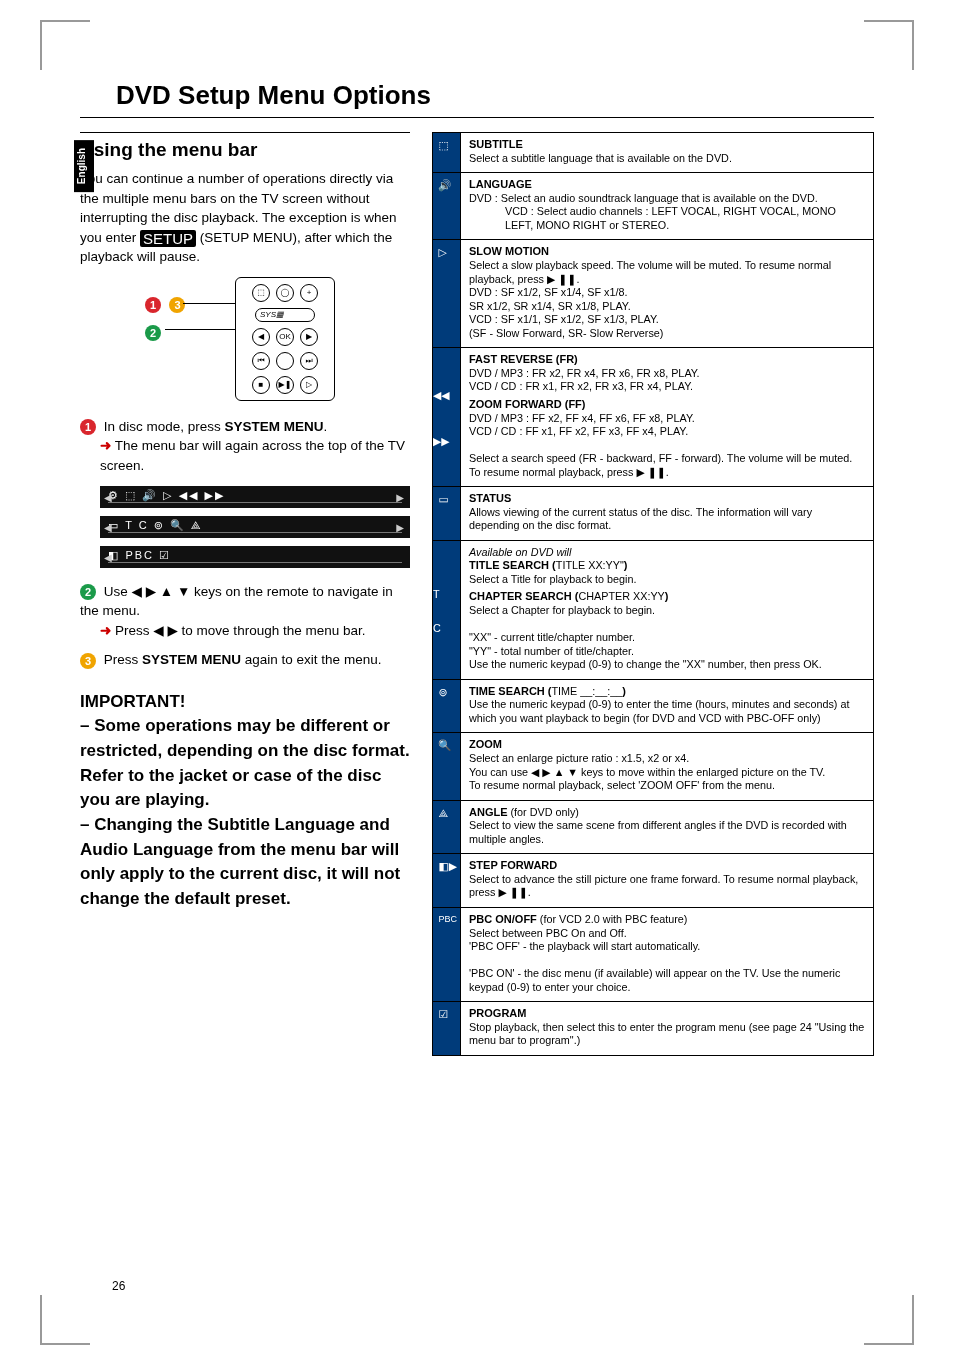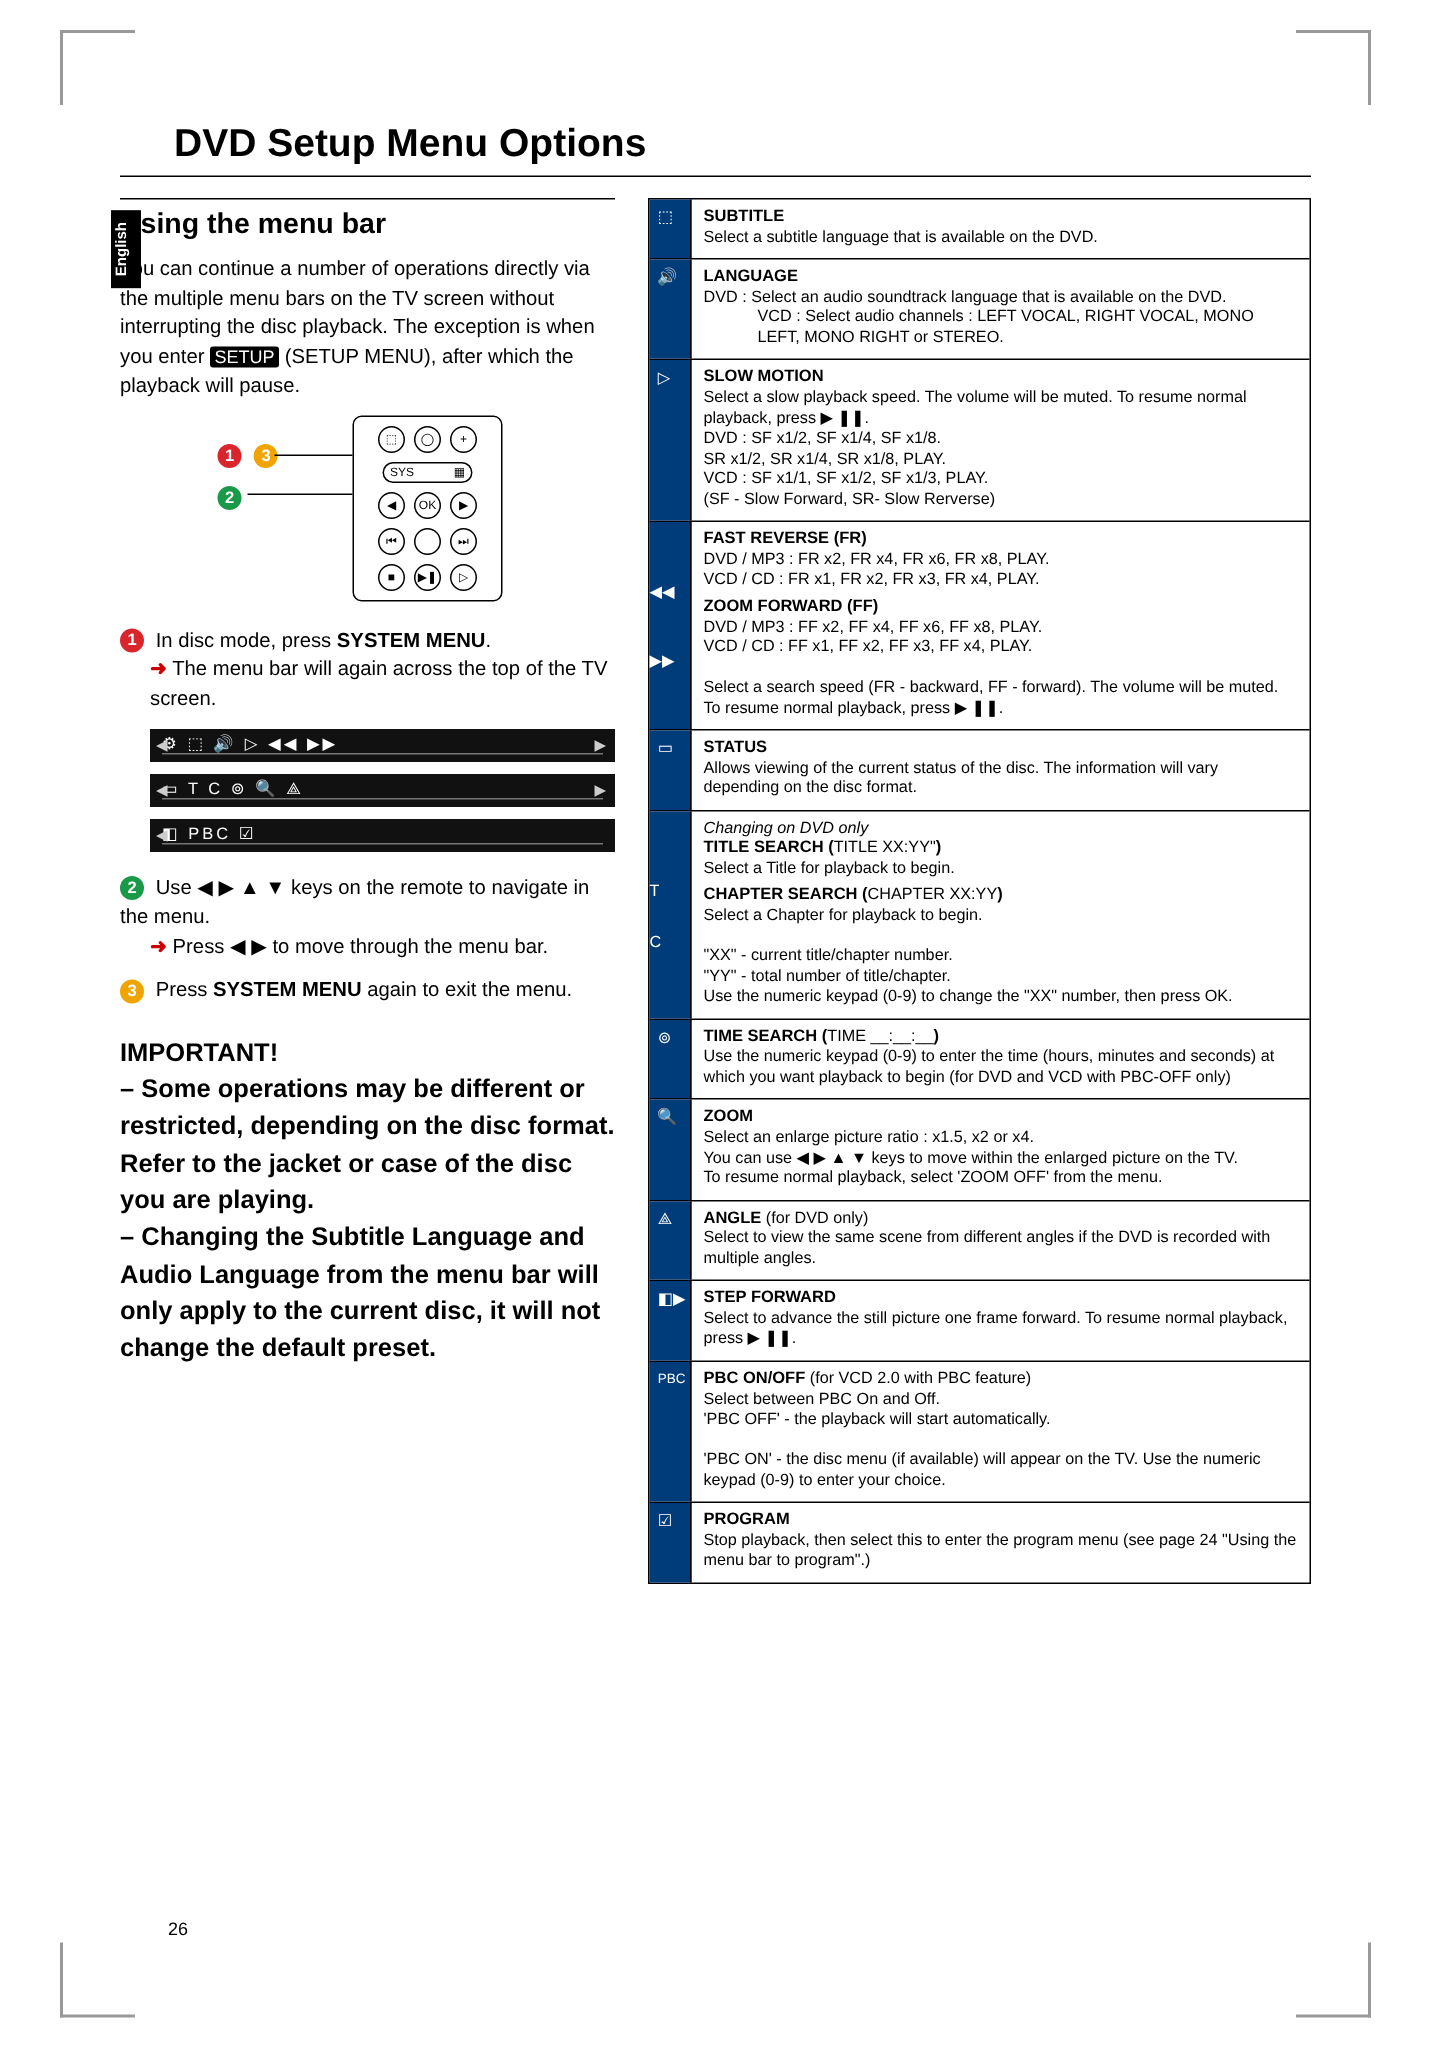--- a/index.html
+++ b/index.html
@@ -23,32 +23,32 @@
   h1.page-title { font-size: 26px; font-weight: 800; margin-bottom: 6px; margin-left: 36px; }
   .title-rule { border: 0; border-top: 1.5px solid #000; margin-bottom: 14px; }
 
   .columns { display: flex; gap: 22px; }
   .col-left { width: 330px; flex: 0 0 330px; }
   .col-right { flex: 1; }
 
   .sub-rule { border: 0; border-top: 1.3px solid #000; width: 100%; margin-bottom: 6px; }
   h2.section { font-size: 19px; font-weight: 800; margin-bottom: 8px; }
   .para { font-size: 13.5px; line-height: 1.45; margin-bottom: 10px; }
-  .setup-chip { display: inline-block; background:#000; color:#fff; border-radius:2px; font-size:12px; padding:1px 3px; vertical-align:middle; line-height:1; }
+  .setup-chip { display: inline-block; background:#000; color:#fff; border-radius:2px; font-size:15px; padding:1px 3px; vertical-align:middle; line-height:1; }
 
   .remote-diagram {
     width: 220px; margin: 8px auto 16px; position: relative;
   }
   .remote-box {
     border: 1px solid #000; border-radius: 6px; padding: 6px 8px; width: 100px; margin-left: 100px;
     display: flex; flex-direction: column; gap: 6px;
   }
   .remote-row { display:flex; gap:6px; justify-content:center; }
   .rbtn { width:18px; height:18px; border:1px solid #000; border-radius:50%; display:flex; align-items:center; justify-content:center; font-size:8px; }
-  .rpill { width:60px; height:14px; border:1px solid #000; border-radius:8px; display:flex; align-items:center; justify-content:space-between; padding:0 4px; font-size:8px; }
+  .rpill { width:60px; height:14px; border:1px solid #000; border-radius:8px; display:flex; align-items:center; justify-content:flex-start; padding:0 4px; font-size:8px;font-style:italic; }
   .callout-line { position:absolute; height:1px; background:#000; }
 
   .num-badge {
     display:inline-block; width:16px; height:16px; border-radius:50%; color:#fff; font-size:11px; font-weight:bold; text-align:center; line-height:16px;
     vertical-align:middle; margin-right:4px;
   }
   .num-1 { background:#d9262d; }
   .num-2 { background:#1a9a49; }
   .num-3 { background:#f0a400; }
 
@@ -270,21 +270,21 @@
               <div>Allows viewing of the current status of the disc. The information will vary depending on the disc format.</div>
             </div>
           </div>
 
           <div class="feature-row">
             <div class="feature-icon" style="flex-direction:column; gap:18px;">
                 <span>T</span>
                 <span>C</span>
               </div>
             <div class="feature-body">
-              <div class="fsub">Changing on DVD only</div>
+              <div class="fsub">Available on DVD will</div>
               <div>
                 <span class="ftitle">TITLE SEARCH (</span><span>TITLE XX:YY"</span><span class="ftitle">)</span>
               </div>
               <div>Select a Title for playback to begin.</div>
               <div class="feature-group">
                 <span class="ftitle">CHAPTER SEARCH (</span><span>CHAPTER XX:YY</span><span class="ftitle">)</span>
                 <div style="white-space:pre-line;">Select a Chapter for playback to begin.
 
 "XX" - current title/chapter number.
 "YY" - total number of title/chapter.

